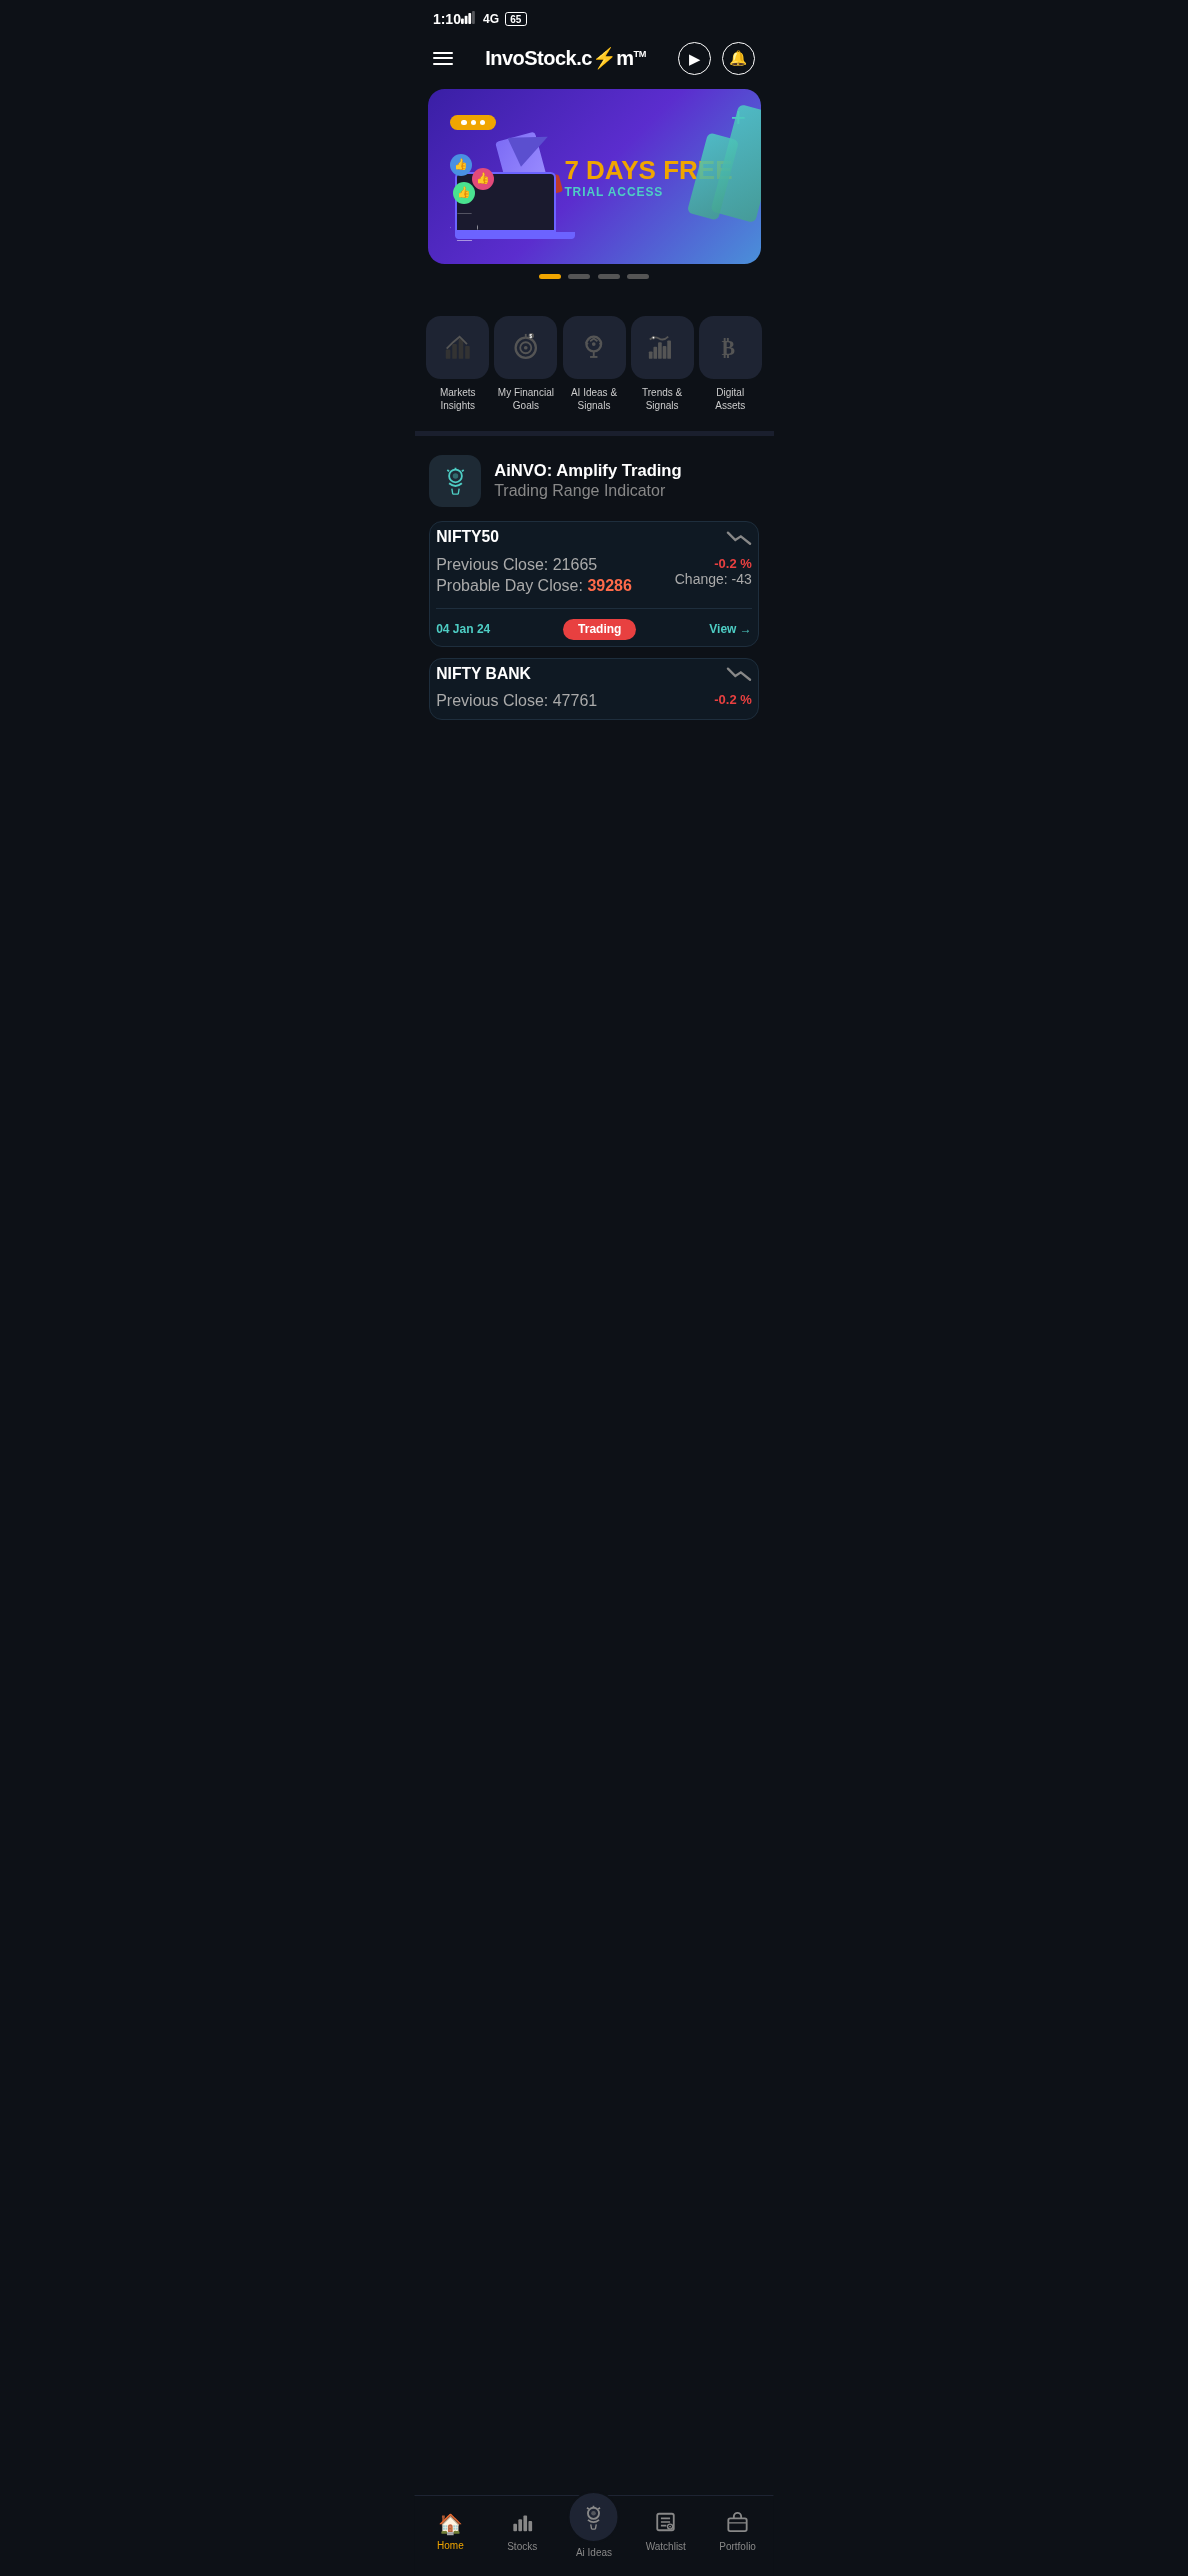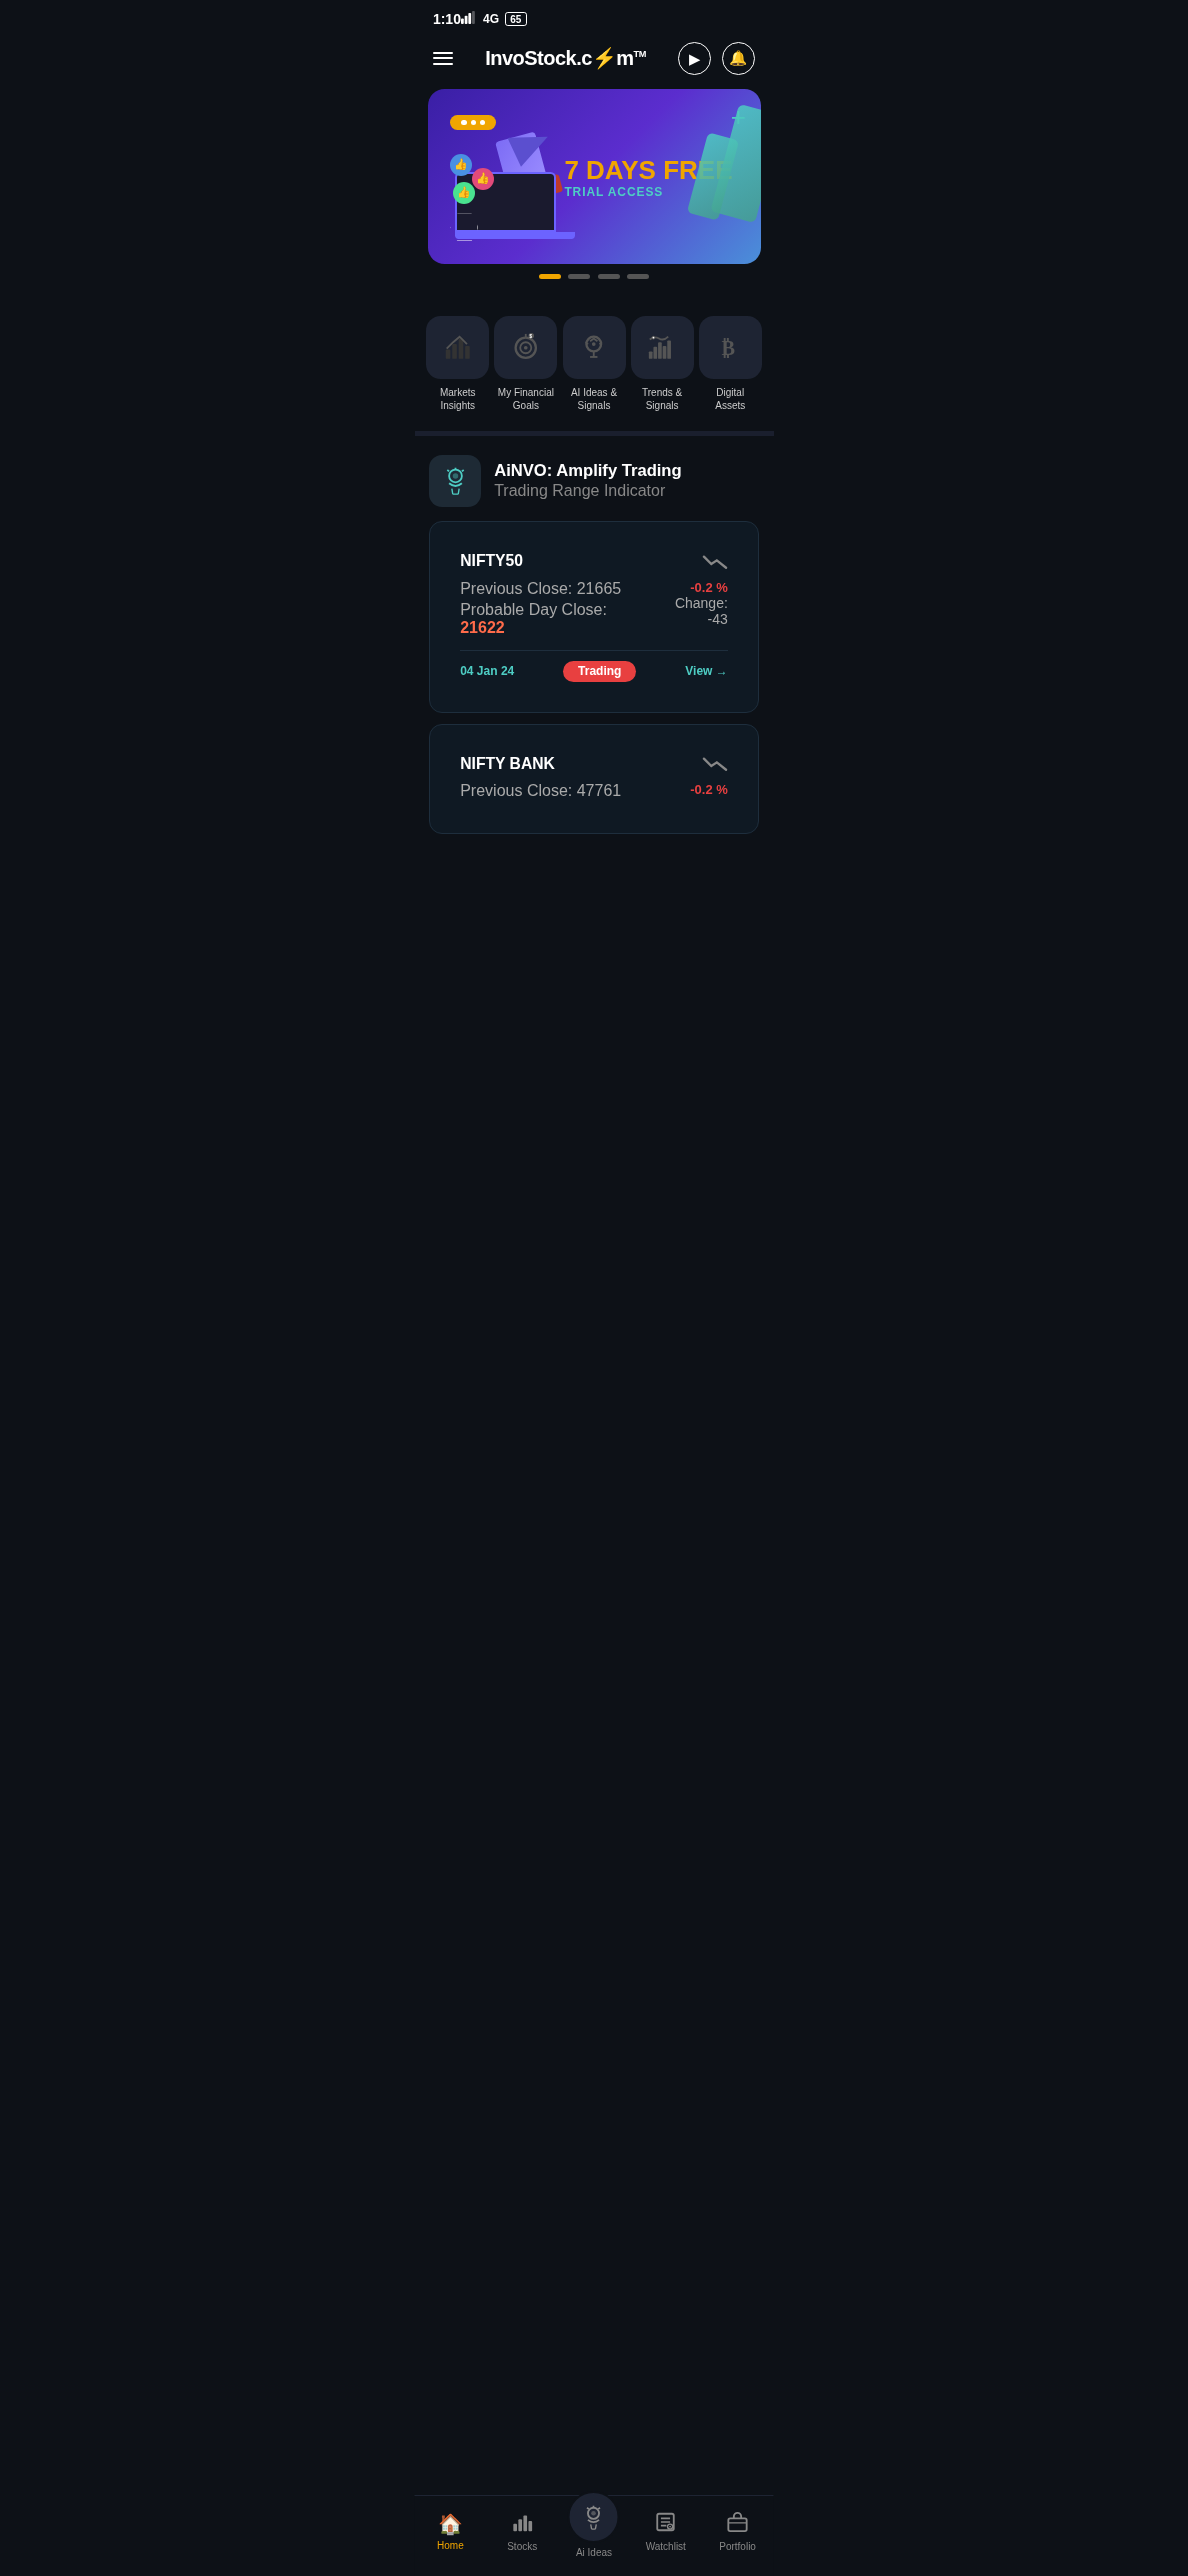--- a/index.html
+++ b/index.html
@@ -217,21 +217,21 @@
       font-size: 24px;
     }
     .ainvo-title { font-size: 16.6px; font-weight: 700; color: #fff; }
     .ainvo-subtitle { font-size: 16px; color: #888; margin-top: 1.8px; }
 
     
     .stock-card {
       background: #0f1923;
       border: 0.9px solid #1e2e3d;
       border-radius: 13px;
-      padding: 30px;
+      padding: 6px;
       margin-bottom: 11px;
     }
     .stock-top {
       display: flex;
       justify-content: space-between;
       align-items: flex-start;
       margin-bottom: 5.5px;
     }
     .stock-name { font-size: 15.7px; font-weight: 700; color: #fff; }
     .trend-down {
@@ -511,21 +511,21 @@
         <svg width="26" height="16.6" viewBox="0 0 28 18" fill="none">
           <polyline points="2,4 10,12 16,8 26,16" stroke="#888" stroke-width="2.5" fill="none" stroke-linecap="round"></polyline>
         </svg>
       </span>
     </div>
     <div class="stock-middle-row">
       <div>
         <div class="stock-prev">Previous Close: 21665</div>
         <div class="stock-prob">
           <span>Probable Day Close:</span>
-          <span class="stock-prob-val">21622</span>
+          <span class="stock-prob-val">39286</span>
         </div>
       </div>
       <div class="stock-right">
         <div class="stock-pct">-0.2 %</div>
         <div class="stock-change">Change: -43</div>
       </div>
     </div>
     <div class="stock-bottom">
       <span class="stock-date">04 Jan 24</span>
       <span class="badge-bearish">Trading</span>

